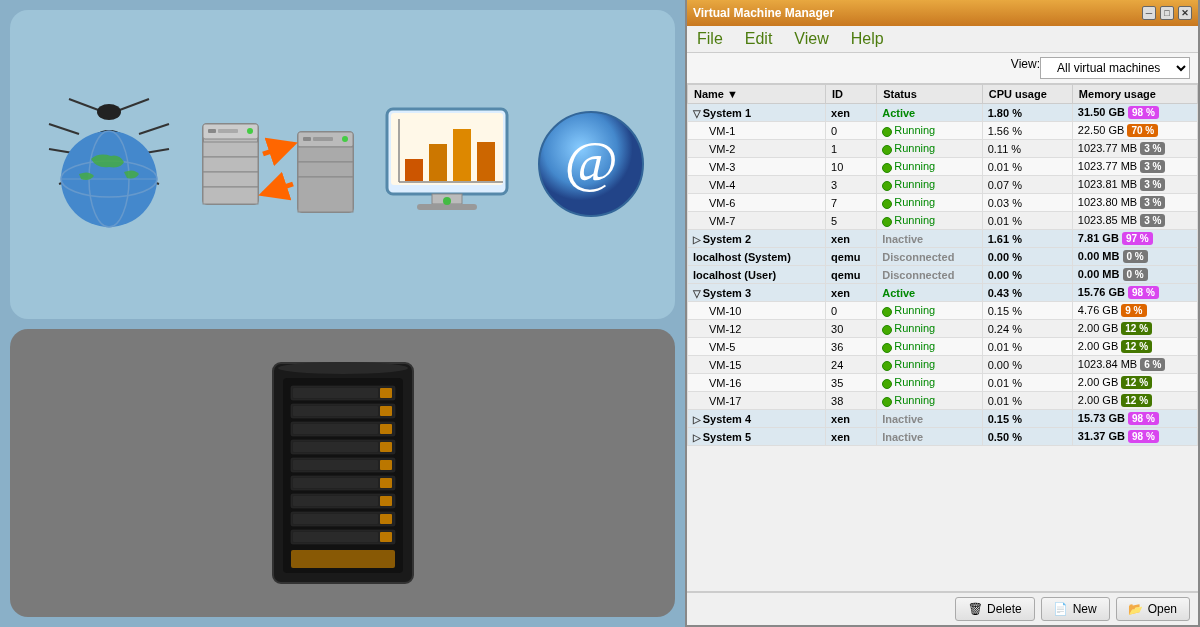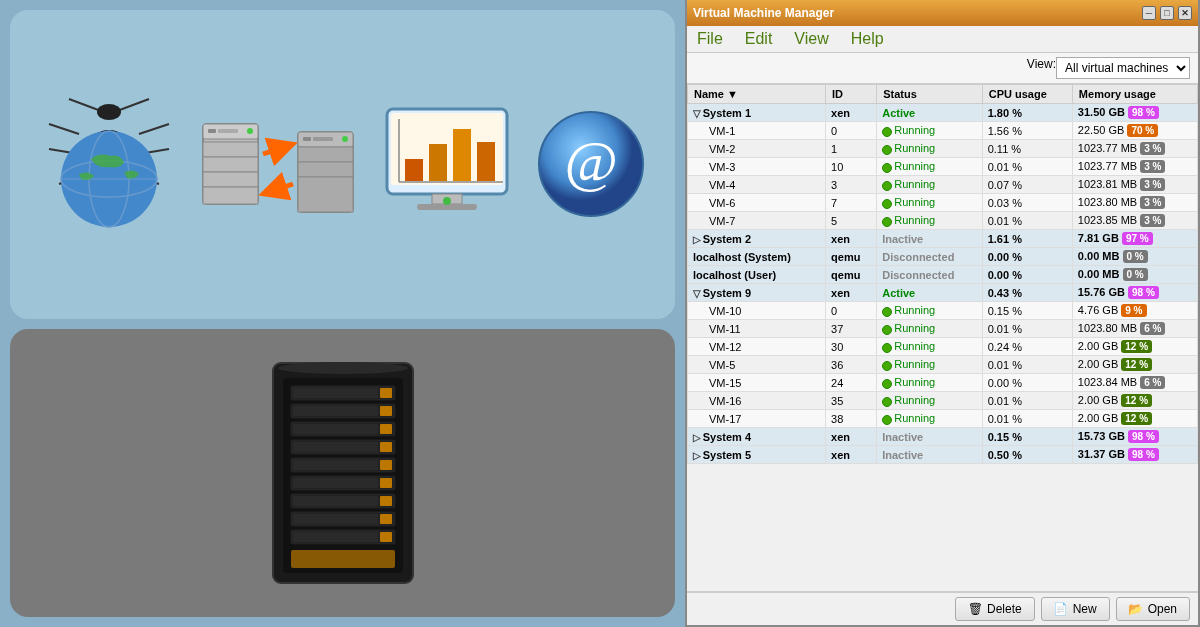--- a/index.html
+++ b/index.html
@@ -93,21 +93,21 @@
       padding: 4px 8px;
       display: flex;
       align-items: flex-start;
       justify-content: flex-end;
       border-bottom: 1px solid #ccc;
       background: #f5f5f5;
     }
     .view-label { font-size: 12px; }
     .view-select {
       font-size: 12px;
-      padding: 2px 4px;
+      padding: 2px 12px;
       border: 1px solid #aaa;
       background: white;
     }
     .vm-table {
       flex: 1;
       overflow-y: auto;
       border-bottom: 1px solid #ccc;
     }
     table {
       width: 100%;
@@ -422,39 +422,32 @@
             <td>0.00 MB <span class="mem-badge badge-gray">0 %</span></td>
           </tr>
           <tr class="row-system">
             <td><strong>localhost (User)</strong></td>
             <td>qemu</td>
             <td><span class="status-disconnected">Disconnected</span></td>
             <td>0.00 %</td>
             <td>0.00 MB <span class="mem-badge badge-gray">0 %</span></td>
           </tr>
           <tr class="row-system">
-            <td><span class="expand-arrow">▽</span><strong>System 9</strong></td>
+            <td><span class="expand-arrow">▽</span><strong>System 3</strong></td>
             <td>xen</td>
             <td><span class="status-active">Active</span></td>
             <td>0.43 %</td>
             <td>15.76 GB <span class="mem-badge badge-red">98 %</span></td>
           </tr>
           <tr>
             <td><span style="padding-left:16px;display:inline-block">VM-10</span></td>
             <td>0</td>
             <td><span class="running-dot"></span><span class="status-running">Running</span></td>
             <td>0.15 %</td>
             <td>4.76 GB <span class="mem-badge badge-orange">9 %</span></td>
-          </tr>
-          <tr>
-            <td><span style="padding-left:16px;display:inline-block">VM-11</span></td>
-            <td>37</td>
-            <td><span class="running-dot"></span><span class="status-running">Running</span></td>
-            <td>0.01 %</td>
-            <td>1023.80 MB <span class="mem-badge badge-gray">6 %</span></td>
           </tr>
           <tr>
             <td><span style="padding-left:16px;display:inline-block">VM-12</span></td>
             <td>30</td>
             <td><span class="running-dot"></span><span class="status-running">Running</span></td>
             <td>0.24 %</td>
             <td>2.00 GB <span class="mem-badge badge-green">12 %</span></td>
           </tr>
           <tr>
             <td><span style="padding-left:16px;display:inline-block">VM-5</span></td>

